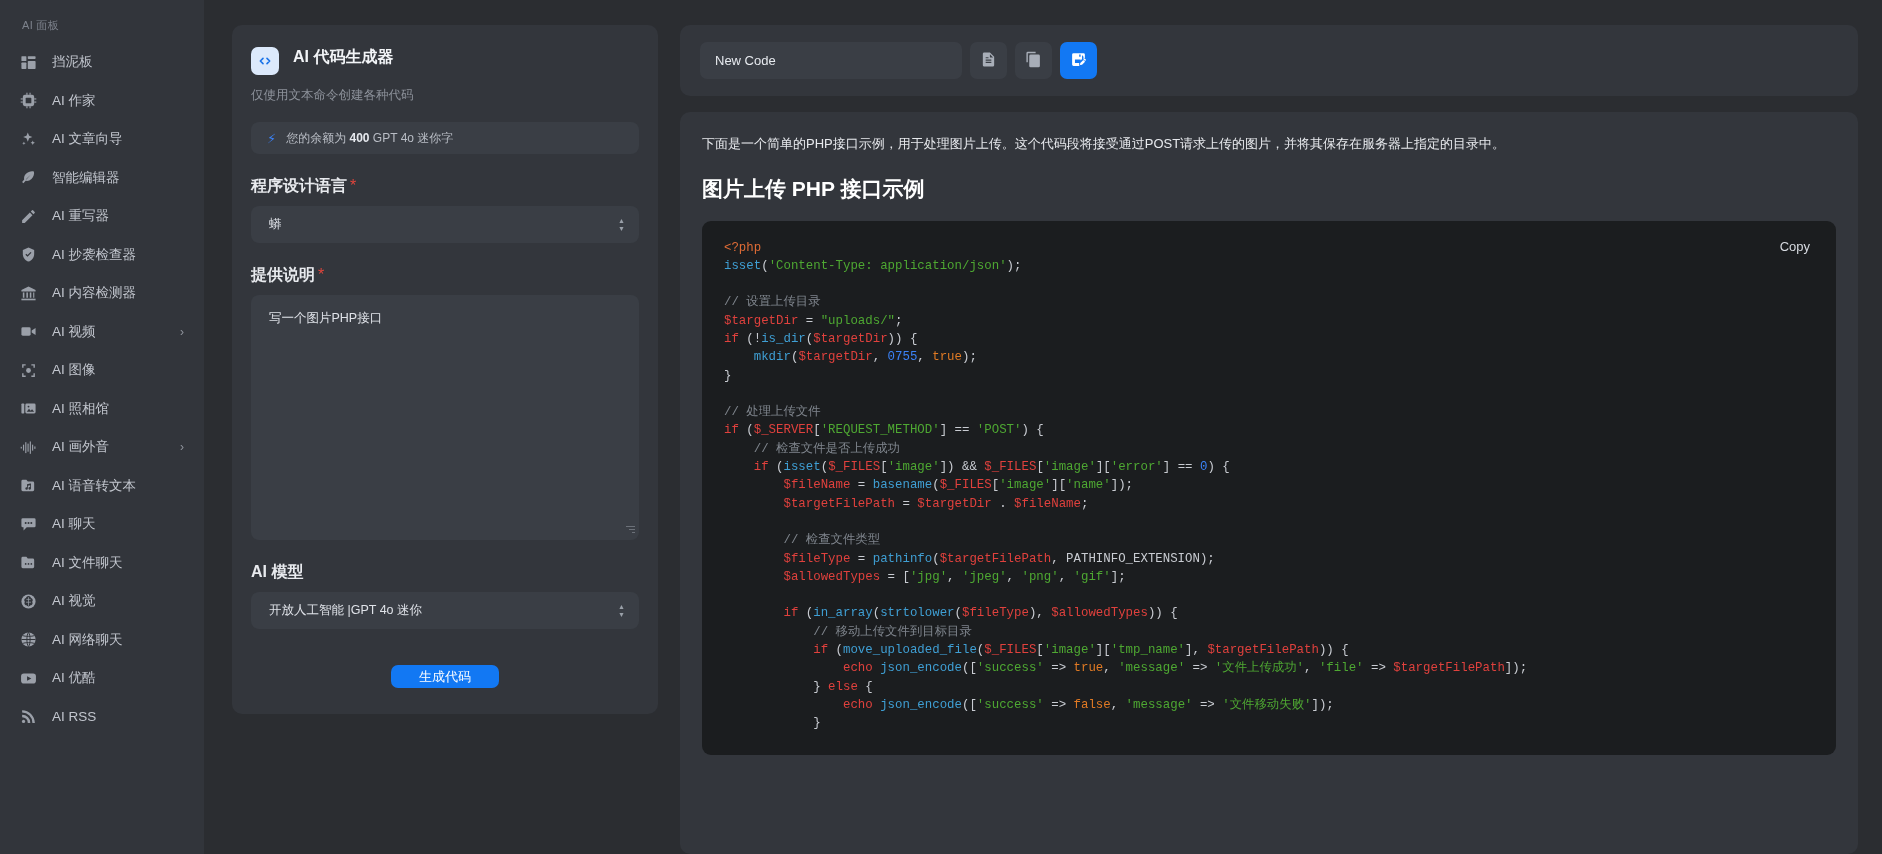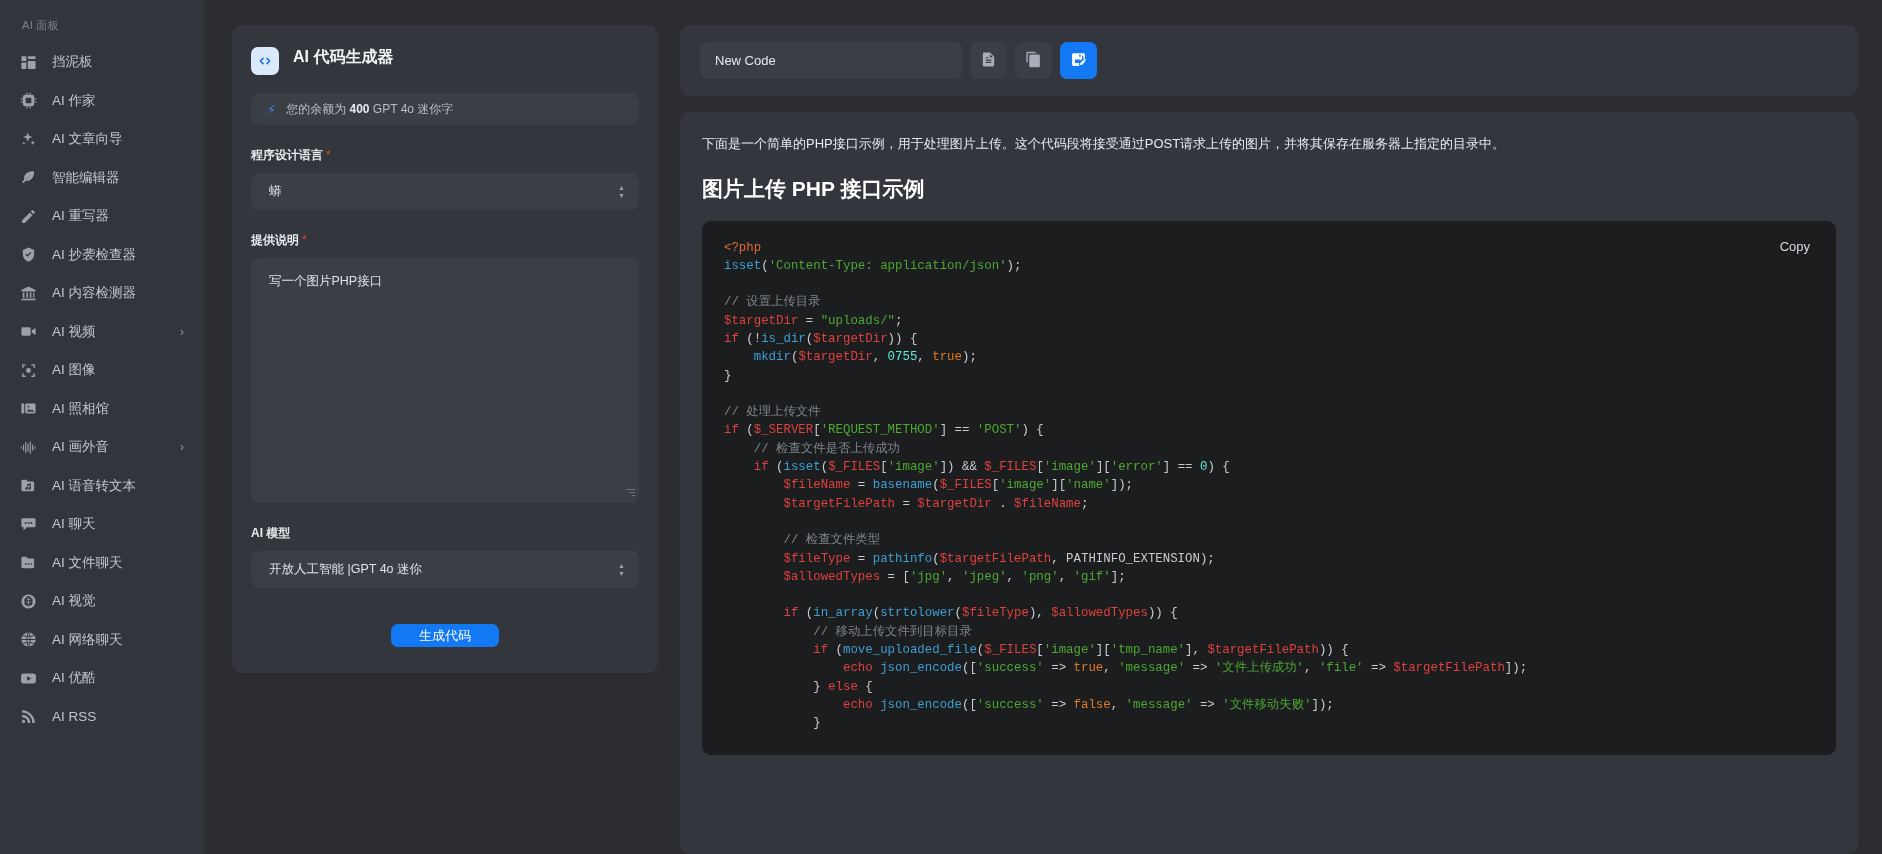--- a/index.html
+++ b/index.html
@@ -80,21 +80,21 @@
     border-radius: 8px;
     height: 32px;
     display: flex; align-items: center;
     padding: 0 16px; gap: 10px;
   }
   .bolt { color: #3b82f6; font-size: 13px; line-height: 1; }
   .balance-text { font-size: 12px; color: #b9bdc5; }
   .balance-text b { color: #e6e9ee; }
 
   .field-label {
-    font-size: 12px; font-weight: bold; color: #e8eaee;
+    font-size: 16px; font-weight: bold; color: #e8eaee;
     margin: 22px 0 9px 0;
   }
   .req { color: #e0453c; font-weight: normal; margin-left: 3px; }
 
   .select-box {
     position: relative;
     background: #3a3e45;
     border-radius: 8px;
     height: 37px;
     display: flex; align-items: center;
@@ -211,21 +211,21 @@
     font-size: 12.4px;
     line-height: 18.3px;
     color: #d6d9de;
     white-space: pre;
     margin: 0;
   }
   .t-tag  { color: #e06c36; }
   .t-fn   { color: #3f9fd4; }
   .t-str  { color: #4ea832; }
   .t-var  { color: #e0413d; }
-  .t-num  { color: #5eead4; text-align: center; }
+  .t-num  { color: #3b82f6; text-align: center; }
   .t-kw   { color: #e0413d; }
   .t-com  { color: #7f858d; }
   .t-op   { color: #c9ccd2; }
   .t-const{ color: #e07a24; }
   .t-plain{ color: #d6d9de; }
 </style>
 </head>
 <body>
 
 <div class="app">
@@ -434,20 +434,21 @@
         <div class="card-head">
           <div class="logo-box">
             <svg viewBox="0 0 24 24" fill="none" stroke="#1a73e8" stroke-width="2.4" stroke-linecap="round" stroke-linejoin="round">
               <polyline points="9 8 5 12 9 16"></polyline>
               <polyline points="15 8 19 12 15 16"></polyline>
             </svg>
           </div>
           <div class="card-title">AI 代码生成器</div>
         </div>
 
+        <div class="card-sub">仅使用文本命令创建各种代码</div>
 
         <div class="balance">
           <span class="bolt">⚡</span>
           <span class="balance-text">
             <span>您的余额为 </span><b>400</b><span> GPT 4o 迷你字</span>
           </span>
         </div>
 
         <div class="field-label">
           <span>程序设计语言</span><span class="req">*</span>

